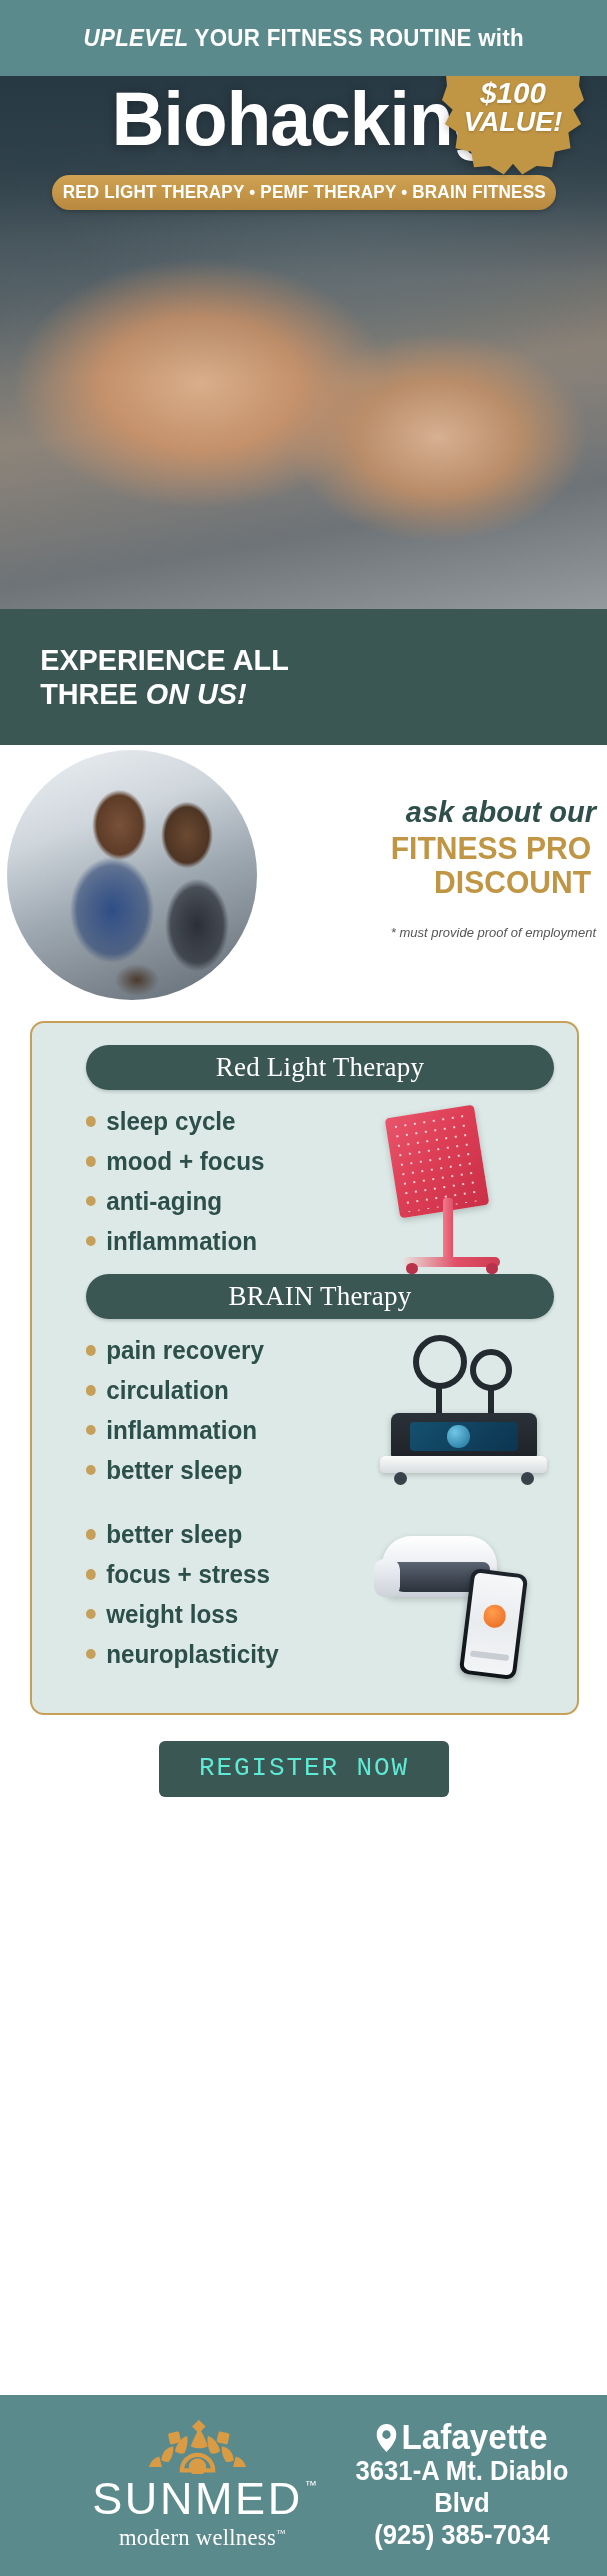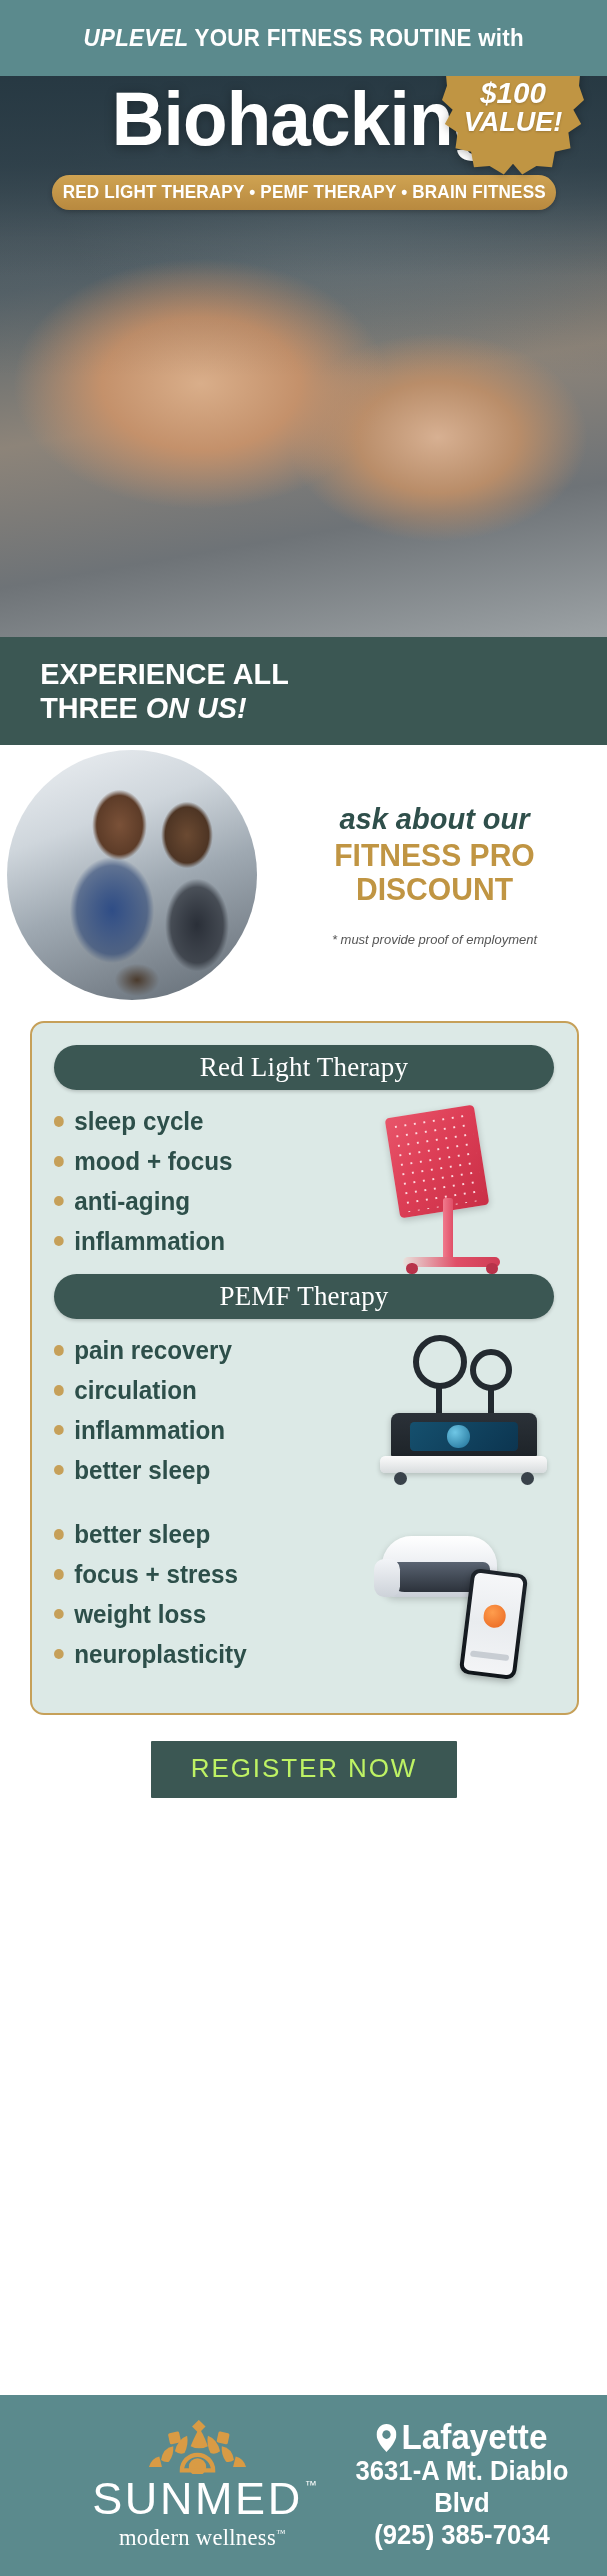--- a/index.html
+++ b/index.html
@@ -65,21 +65,21 @@
     border-radius:19px; display:flex; align-items:center; justify-content:center;
     box-shadow:0 1.7px 5.2px rgba(0,0,0,.25);
   }
   .pill-gold span{
     color:#fff; font-size:18px; font-weight:bold; letter-spacing:0.2px;
     white-space:nowrap; transform:scaleX(0.95);
   }
 
   
   .offer{
-    position:absolute; left:0; right:0; bottom:0; height:108px;
+    position:absolute; left:0; right:0; bottom:0; height:136px;
     background:#3b5753; display:flex; align-items:center;
     z-index:4;
   }
   .offer-text{
     color:#fff; font-size:30px; font-weight:bold; line-height:1.12;
     margin-left:35px; text-align:left; transform:scaleX(0.96);
   }
   .offer-text .ital{ font-style:italic; }
 
   .burst{
@@ -108,40 +108,40 @@
       linear-gradient(160deg,#eef1f4 0%,#cfd6dc 30%,#9fa9b2 55%,#7c858e 80%,#606a73 100%);
   }
   .fitpro-photo::after{
     content:""; position:absolute; inset:0;
     background:
       radial-gradient(ellipse 54px 68px at 42% 64%, #2f4d86 0%, #26407195 65%, rgba(0,0,0,0) 78%),
       radial-gradient(ellipse 42px 61px at 76% 70%, #2a2f38 0%, #22262ea8 62%, rgba(0,0,0,0) 76%),
       radial-gradient(ellipse 31px 22.6px at 52% 92%, #4a3a2c 0%, rgba(0,0,0,0) 72%);
   }
   .fitpro-right{
-    position:absolute; right:12px; top:59px; width:323px; text-align:center;
+    position:absolute; right:12px; top:52px; width:323px; text-align:right;
   }
   .ask{
     color:#2f4f4b; font-size:29px; font-style:italic; font-weight:600; line-height:1.1;
   }
   .fitpro-hdl{
     color:#c09543; font-size:31px; font-weight:bold; line-height:1.1; margin-top:3.5px;
     transform:scaleX(0.97);
   }
   .fineprint{
     color:#555; font-size:13px; font-style:italic; margin-top:24px;
   }
 
   
   .card-wrap{ padding:15.6px 29.5px 0; }
   .card{
     background:#dce9e6; border:2.6px solid #c6a059; border-radius:14px;
     padding:22.6px 0 26px;
   }
-  .t-section{ position:relative; padding:0 22.6px; }
+  .t-section{ position:relative; padding:0 22.6px;margin-left:32px; }
   .t-head{
     background:#3b5753; border-radius:22.6px; height:45px;
     display:flex; align-items:center; justify-content:center;
     box-shadow:0 1.7px 3.5px rgba(0,0,0,.18);
   }
   .t-head span{
     color:#fff; font-size:27px; font-weight:500;
     font-family:"Liberation Serif", serif; letter-spacing:0.2px;
   }
   .t-body{ position:relative; margin-top:19px; min-height:165px; }
@@ -250,24 +250,24 @@
     background:radial-gradient(circle at 38% 34%,#ff9d4d,#e8641f);
   }
   .bf-phone-scr::after{
     content:""; position:absolute; left:10%; bottom:14%; width:80%; height:6px;
     border-radius:3.5px; background:#c8cdd3;
   }
 
   
   .register-wrap{ text-align:center; padding:26px 0 0; background:#fff; }
   .register-btn{
-    display:inline-block; background:#3b5753; color:#bef264;
+    display:inline-block; background:#3b5753; color:#5eead4;
     font-size:26px; letter-spacing:1.9px; padding:12px 40px 14px;
-    border-radius:1px; border:none; cursor:pointer;
-    font-family:Liberation Sans, sans-serif;
+    border-radius:6px; border:none; cursor:pointer;
+    font-family:Liberation Mono, monospace;
   }
 
   
   .footer{
     position:absolute; left:0; right:0; bottom:0; height:181px;
     background:#5b8a8d; display:flex; align-items:center;
   }
   .logo-block{ width:287px; text-align:center; padding-left:12px;margin-left:48px; }
   .mandala{ margin:0 auto 1.7px; display:block; }
   .logo-name{
@@ -375,21 +375,21 @@
           <div class="rl-stand"></div>
           <div class="rl-base"></div>
           <div class="rl-wheel" style="left:38px"></div>
           <div class="rl-wheel" style="left:118px"></div>
         </div>
       </div>
     </div>
 
     <div class="t-section">
       <div class="t-head">
-        <span>PEMF Therapy</span>
+        <span>BRAIN Therapy</span>
       </div>
       <div class="t-body">
         <ul class="t-list">
           <li>
               <span class="dot"></span>
               <span>pain recovery</span>
             </li>
           <li>
               <span class="dot"></span>
               <span>circulation</span>

